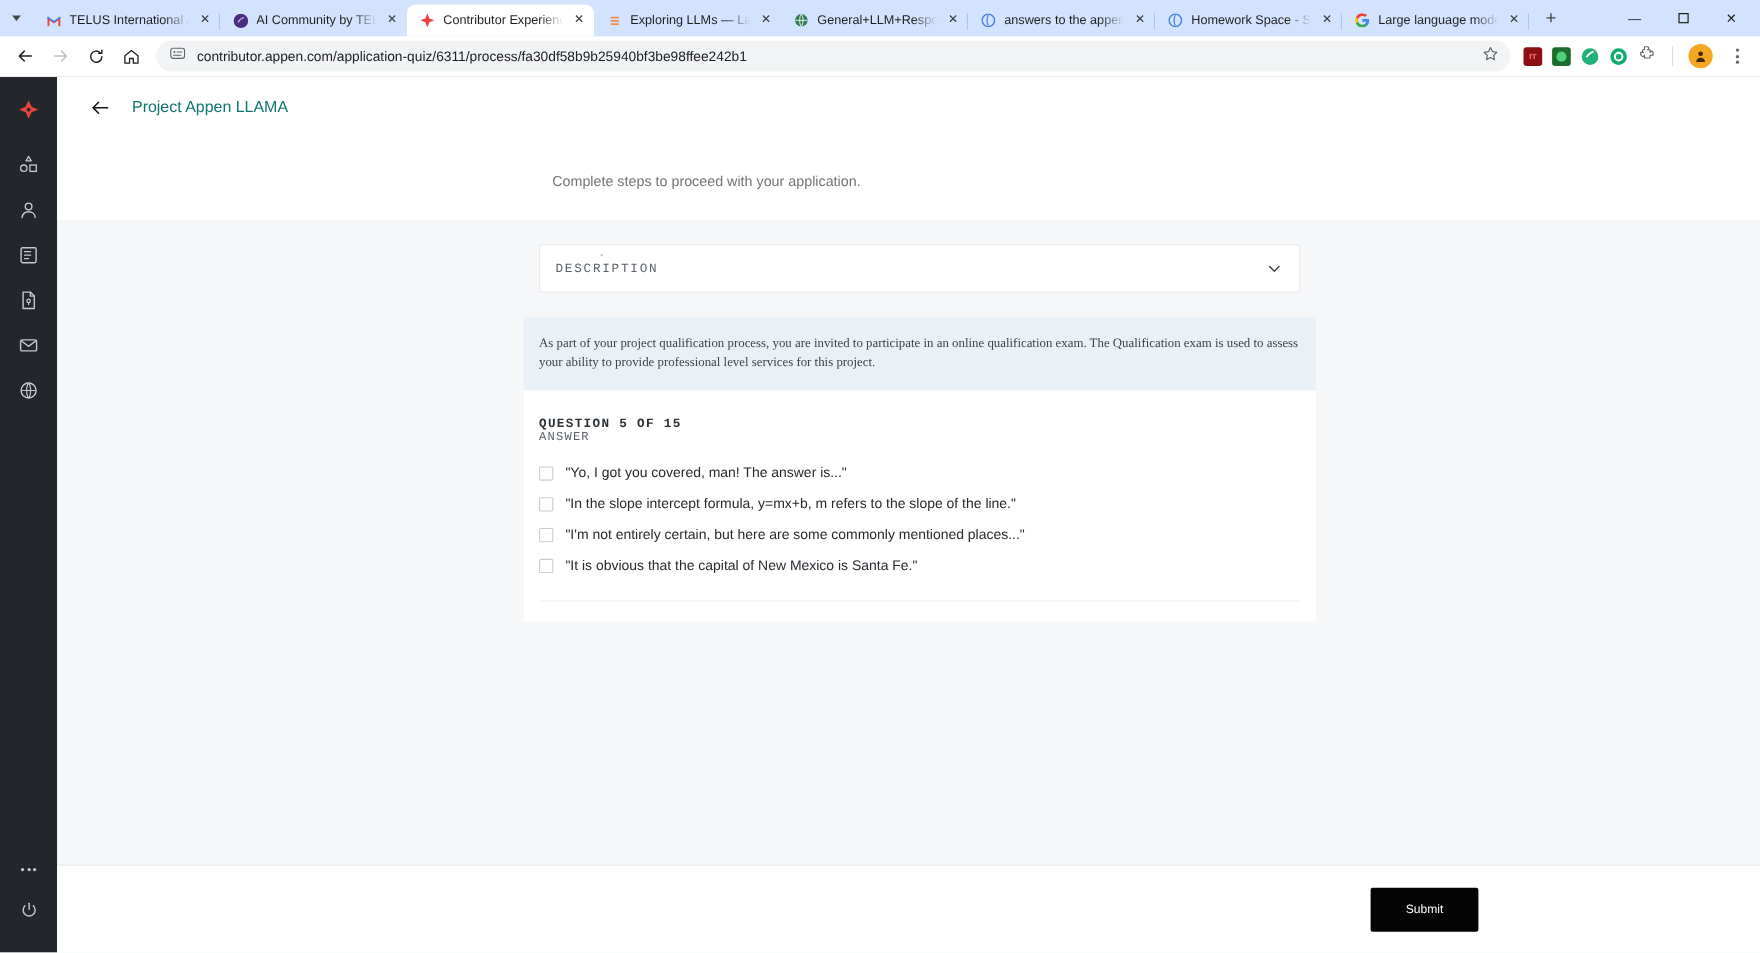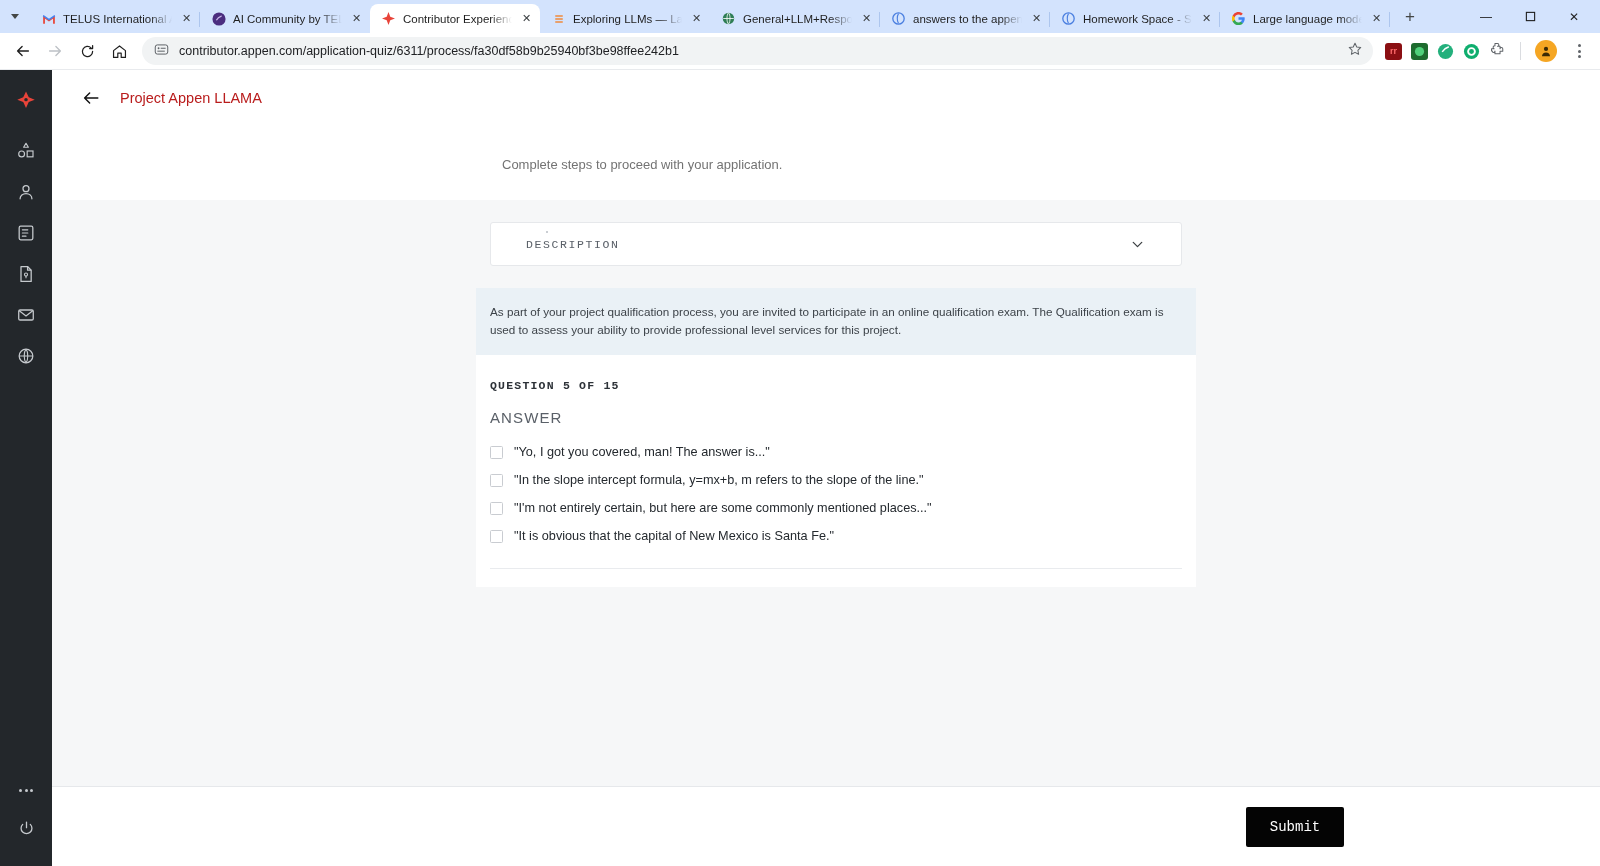--- a/index.html
+++ b/index.html
@@ -113,66 +113,66 @@
   .side-dots { display:flex;gap:2.5px; }
   .side-dots i { width:3px;height:3px;border-radius:50%;background:#c5c9cd;display:block; }
 
   .app-main { flex:1 1 auto; display:flex; flex-direction:column; min-width:0; background:#f6f7f8; }
 
   .app-header {
     height:56px; background:#ffffff; flex:0 0 auto;
     display:flex; align-items:center; gap:18px; padding:0 28px;
   }
   .back-arrow { width:22px;height:22px;display:flex;align-items:center;justify-content:center;color:#111; }
-  .header-title { font-size:14.5px; color:#b91c1c; }
+  .header-title { font-size:14.5px; color:#0f766e; }
 
   .page-head { background:#ffffff; padding:22px 0 28px 450px; flex:0 0 auto; }
   .page-title { font-size:20px; font-weight:400; color:#1d1d1d; letter-spacing:.1px; }
   .page-sub { font-size:13px; color:#737373; margin-top:9px; }
 
   .content-scroll { flex:1 1 auto; overflow:hidden; padding-top:22px; }
   .content-col { width:720px; margin-left:424px; }
 
   .desc-card {
     background:#ffffff; border:1px solid #e6e8eb; border-radius:3px;
     height:44px; display:flex; align-items:center; justify-content:space-between;
-    padding:0 35px; margin:0 14px 0 14px; position:relative;
+    padding:0 14px; margin:0 14px 0 14px; position:relative;
   }
   .desc-dot { position:absolute; left:55px; top:8px; width:2px;height:2px;background:#b9bec4;border-radius:50%; }
   .desc-label { font-size:11.5px; letter-spacing:1.6px; color:#5a6068; font-family:"Liberation Mono", monospace; }
   .desc-chevron { color:#3c4043; display:flex; }
 
   .info-banner {
-    background:#eaf1f6; padding:15px 14px 16px 14px; margin-top:22px;
+    background:#eaf1f6; padding:15px 14px 16px 14px; margin-top:22px;font-family:Liberation Serif, serif;
   }
   .info-text { font-size:11.7px; line-height:1.55; color:#3d4349; }
 
   .question-card { background:#ffffff; padding:24px 14px 0 14px; }
   .q-counter { font-size:11.5px; letter-spacing:1.2px; color:#2d3238; font-weight:bold; font-family:Liberation Mono, monospace; }
   .q-text { font-size:14.5px; color:#1d1d1d; margin-top:26px; }
-  .answer-label { font-size:15px; letter-spacing:1.1px; color:#5a6068; margin-top:17px; font-family:Liberation Sans, sans-serif; }
+  .answer-label { font-size:11px; letter-spacing:1.1px; color:#5a6068; font-family:Liberation Mono, monospace; }
   .opt-list { margin-top:12px; }
   .opt-row { display:flex; align-items:center; gap:11px; height:28px; }
   .opt-box {
     width:13px;height:13px;border:1.4px solid #c9ccd1;border-radius:1.5px;
     background:#fff; flex:0 0 auto;
   }
   .opt-text { font-size:12.7px; color:#24292e; }
   .card-divider { height:1px; background:#e9ebee; margin:18px 0 0 0; }
   .card-tail { height:18px; background:#ffffff; }
 
   .app-footer {
     height:80px; background:#ffffff; border-top:1px solid #e6e8eb;
     flex:0 0 auto; display:flex; align-items:center; justify-content:flex-end;
     padding-right:256px;
   }
   .submit-btn {
     background:#040404; color:#ffffff; border:none;
-    width:98px; height:40px; font-size:14px;
-    font-family:Liberation Mono, monospace; border-radius:2px;
+    width:98px; height:40px; font-size:11px;
+    font-family:Liberation Sans, sans-serif; border-radius:2px;
   }
 </style>
 </head>
 <body>
 
 <div class="browser-tabstrip">
   <div class="tabstrip-leading">
     <span class="chev-down"></span>
   </div>
 

